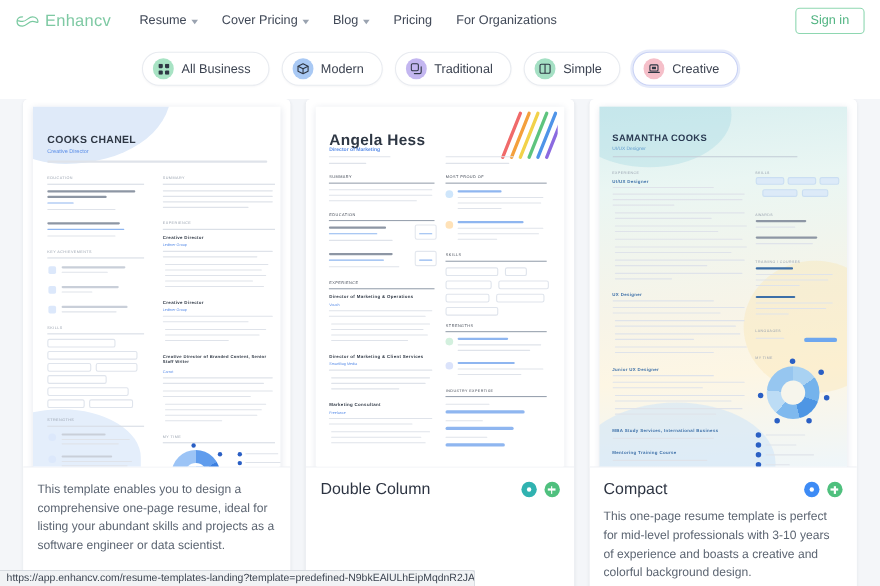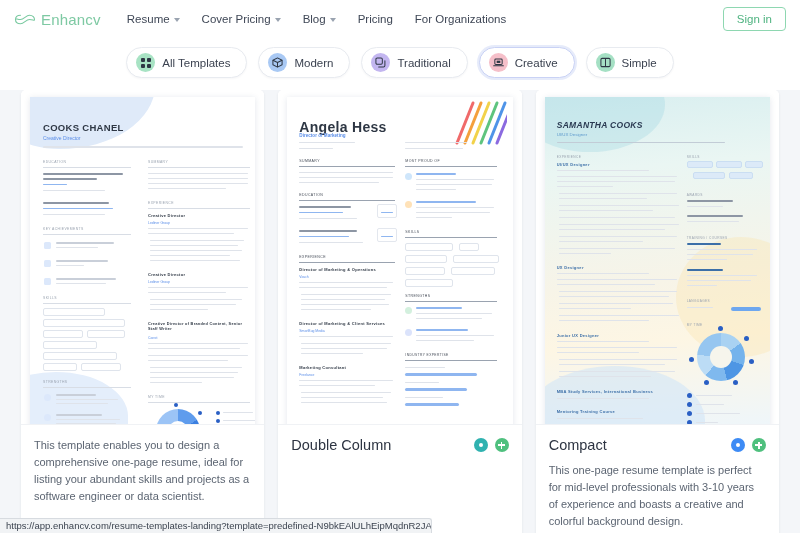--- a/index.html
+++ b/index.html
@@ -191,21 +191,21 @@
 
   <div class="chip">
     <span class="chip-ico" style="background:#a8e3c4">
       <svg width="10" height="10" viewBox="0 0 10 10">
         <rect x="0" y="0" width="4" height="4" rx="1" fill="#2e3744"></rect>
         <rect x="6" y="0" width="4" height="4" rx="1" fill="#2e3744"></rect>
         <rect x="0" y="6" width="4" height="4" rx="1" fill="#2e3744"></rect>
         <rect x="6" y="6" width="4" height="4" rx="1" fill="#2e3744"></rect>
       </svg>
     </span>
-    <span class="chip-label">All Templates</span>
+    <span class="chip-label">All Business</span>
   </div>
 
   <div class="chip">
     <span class="chip-ico" style="background:#a9c9f4">
       <svg width="11" height="11" viewBox="0 0 12 12">
         <path d="M6 1 11 3.5 6 6 1 3.5 Z" fill="none" stroke="#2e3744" stroke-width="1.1" stroke-linejoin="round"></path>
         <path d="M1 3.5 V8.5 L6 11 V6" fill="none" stroke="#2e3744" stroke-width="1.1" stroke-linejoin="round"></path>
         <path d="M11 3.5 V8.5 L6 11" fill="none" stroke="#2e3744" stroke-width="1.1" stroke-linejoin="round"></path>
       </svg>
     </span>
@@ -215,39 +215,39 @@
   <div class="chip">
     <span class="chip-ico" style="background:#c3b6f0">
       <svg width="11" height="11" viewBox="0 0 12 12">
         <rect x="1" y="1" width="7" height="7" rx="1.4" fill="none" stroke="#2e3744" stroke-width="1.1"></rect>
         <path d="M4 10.8 h5.2 a1.6 1.6 0 0 0 1.6-1.6 V4" fill="none" stroke="#2e3744" stroke-width="1.1" stroke-linecap="round"></path>
       </svg>
     </span>
     <span class="chip-label">Traditional</span>
   </div>
 
+  <div class="chip">
+    <span class="chip-ico" style="background:#a5e0c4">
+      <svg width="11" height="11" viewBox="0 0 12 12">
+        <rect x="1" y="1.5" width="10" height="9" rx="1.3" fill="none" stroke="#2e3744" stroke-width="1.1"></rect>
+        <line x1="6" y1="1.5" x2="6" y2="10.5" stroke="#2e3744" stroke-width="1.1"></line>
+      </svg>
+    </span>
+    <span class="chip-label">Simple</span>
+  </div>
+
   <div class="chip active">
     <span class="chip-ico" style="background:#f5bfc9">
       <svg width="11" height="11" viewBox="0 0 12 12">
         <rect x="2" y="2.2" width="8" height="6" rx="1" fill="none" stroke="#2e3744" stroke-width="1.1"></rect>
         <rect x="4" y="4" width="4" height="2.5" fill="#2e3744"></rect>
         <line x1="0.7" y1="9.6" x2="11.3" y2="9.6" stroke="#2e3744" stroke-width="1.1" stroke-linecap="round"></line>
       </svg>
     </span>
     <span class="chip-label">Creative</span>
-  </div>
-
-  <div class="chip">
-    <span class="chip-ico" style="background:#a5e0c4">
-      <svg width="11" height="11" viewBox="0 0 12 12">
-        <rect x="1" y="1.5" width="10" height="9" rx="1.3" fill="none" stroke="#2e3744" stroke-width="1.1"></rect>
-        <line x1="6" y1="1.5" x2="6" y2="10.5" stroke="#2e3744" stroke-width="1.1"></line>
-      </svg>
-    </span>
-    <span class="chip-label">Simple</span>
   </div>
 </div>
 
 <div class="page-bg">
 <div class="grid">
 
   <div class="card">
     <div class="thumb">
       <div class="mini">
 
@@ -503,21 +503,21 @@
 
   <div class="card">
     <div class="thumb">
       <div class="mini">
         <div class="pap" style="left:9px;top:7px;right:9px;bottom:-6px;background:linear-gradient(175deg,#d9eff0 0%,#eaf6f3 22%,#f7f4e8 55%,#fdf6e4 72%,#eef6fb 100%);">
 
           <div class="wave" style="left:-30px;top:-40px;width:150px;height:95px;background:rgba(160,215,225,.35);"></div>
           <div class="wave" style="right:-36px;top:140px;width:130px;height:120px;background:rgba(250,230,175,.38);"></div>
           <div class="wave" style="left:-20px;bottom:-46px;width:180px;height:110px;background:rgba(205,228,248,.55);"></div>
 
-          <div class="hdln" style="left:12px;top:23px;font-size:8.5px;color:#2a3a52;font-style:italic;">SAMANTHA COOKS</div>
+          <div class="hdln" style="left:12px;top:23px;font-size:8.5px;color:#2a3a52;">SAMANTHA COOKS</div>
           <div class="sub" style="left:12px;top:35px;font-size:4.4px;color:#5e9acd;">UI/UX Designer</div>
           <div class="ln lite" style="left:12px;top:45px;width:168px;background:#c2ccd6;"></div>
 
           <div class="sect" style="left:12px;top:58px;font-size:3.2px;">EXPERIENCE</div>
           <div class="hdln" style="left:12px;top:65px;font-size:4px;color:#3c6fa8;">UI/UX Designer</div>
           <div class="ln lite" style="left:12px;top:73px;width:92px;"></div>
           <div class="ln lite" style="left:12px;top:79px;width:120px;"></div>
           <div class="ln lite" style="left:12px;top:84px;width:118px;"></div>
           <div class="ln lite" style="left:12px;top:89px;width:56px;"></div>
           <div class="ln lite" style="left:14px;top:96px;width:118px;"></div>

